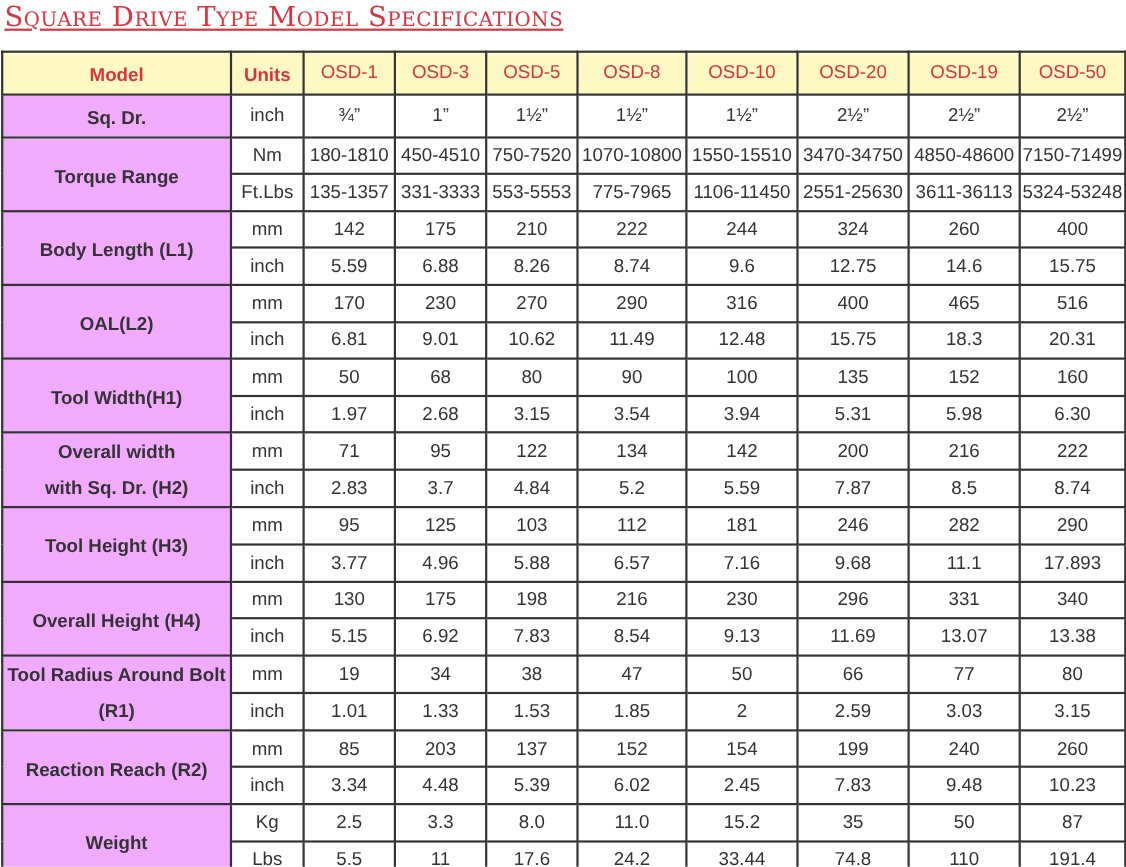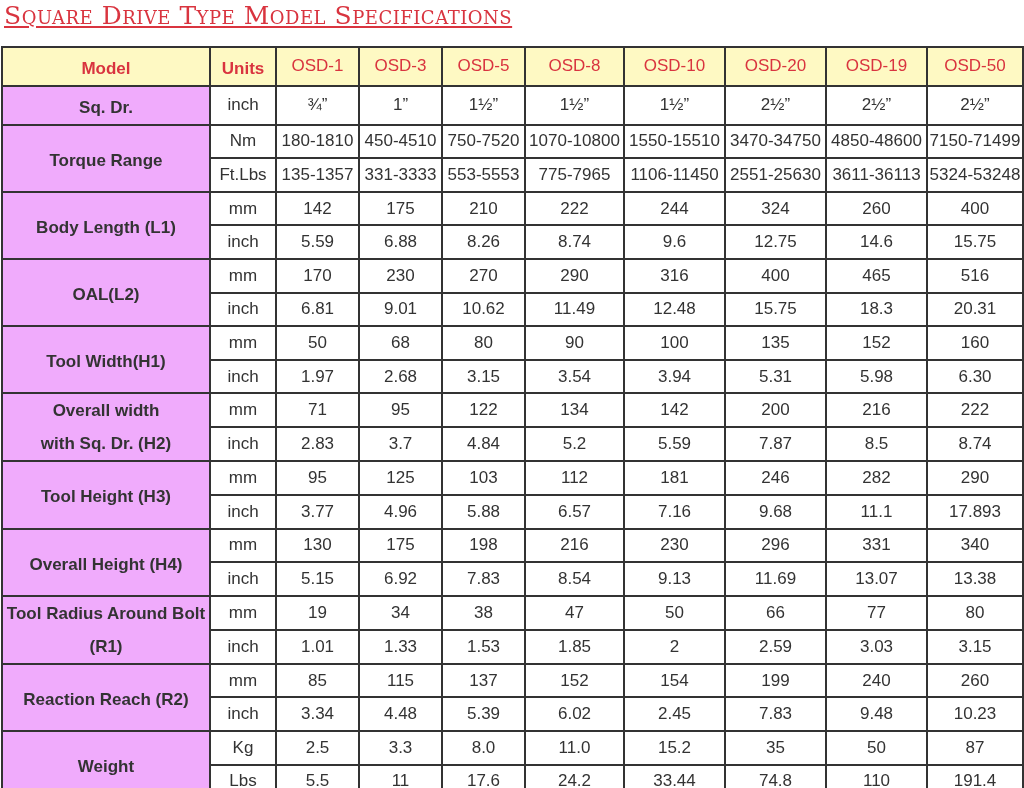--- a/index.html
+++ b/index.html
@@ -266,21 +266,21 @@
         <td class="val">1.85</td>
         <td class="val">2</td>
         <td class="val">2.59</td>
         <td class="val">3.03</td>
         <td class="val">3.15</td>
       </tr>
       <tr>
         <td class="param" rowspan="2">Reaction Reach (R2)</td>
         <td class="unit">mm</td>
         <td class="val">85</td>
-        <td class="val">115</td>
+        <td class="val">203</td>
         <td class="val">137</td>
         <td class="val">152</td>
         <td class="val">154</td>
         <td class="val">199</td>
         <td class="val">240</td>
         <td class="val">260</td>
       </tr>
       <tr>
         <td class="unit">inch</td>
         <td class="val">3.34</td>

